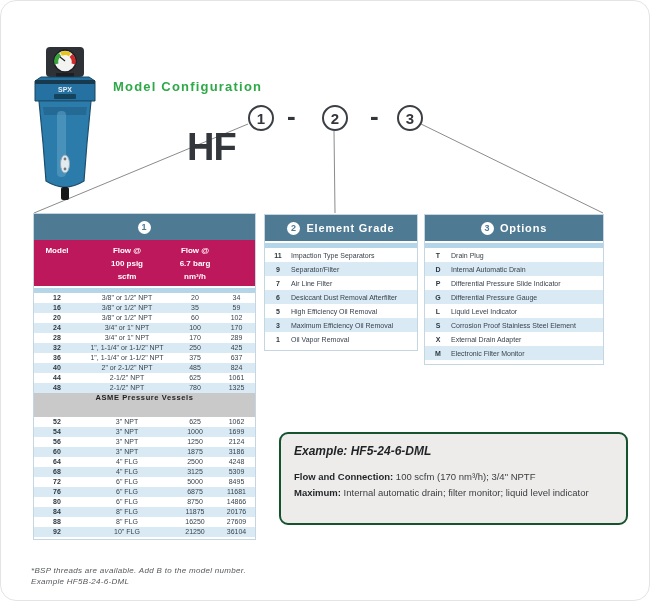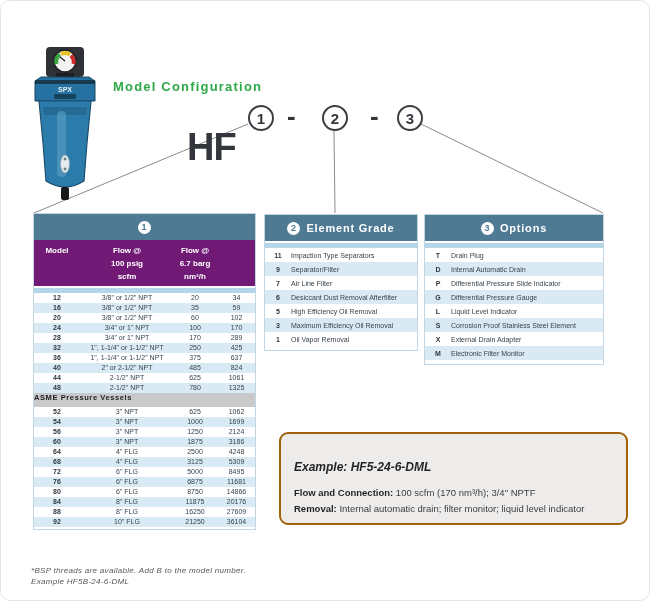--- a/index.html
+++ b/index.html
@@ -1,17 +1,17 @@
 <!DOCTYPE html>
 <html><head>
 <meta charset="utf-8">
 <style>
   html,body{margin:0;padding:0;background:#fff;}
   body{font-family:"Liberation Sans", sans-serif; -webkit-font-smoothing:antialiased;}
-  #page{position:relative;width:650px;height:601px;background:#fff;border:1px solid #e4e4e4;border-radius:10px;overflow:hidden;box-sizing:border-box;}
+  #page{position:relative;width:650px;height:601px;background:#fff;border:1px solid #e4e4e4;border-radius:16px;overflow:hidden;box-sizing:border-box;}
 
   
   #lines{position:absolute;left:0;top:0;width:650px;height:601px;pointer-events:none;}
 
   
   .green-title{position:absolute;left:112px;top:78px;font-size:13px;font-weight:bold;letter-spacing:1.2px;color:#2fa948;}
 
   
   .code-row{position:absolute;left:0;top:0;color:#33373c;}
   .hf{position:absolute;left:186px;top:93px;font-size:38px;font-weight:bold;letter-spacing:-1px;color:#33373c;margin-top:32px;}
@@ -25,44 +25,44 @@
   .tbl{position:absolute;background:#fff;border:1px solid #c3d6e2;box-sizing:border-box;}
   .tbl-title{background:#4e7a94;color:#fff;font-weight:bold;display:flex;align-items:center;justify-content:center;gap:6px;
              letter-spacing:0.8px;font-size:11px;height:26px;}
   .num-badge{display:inline-flex;width:13px;height:13px;background:#fff;color:#4e7a94;border-radius:50%;
              align-items:center;justify-content:center;font-size:9px;font-weight:bold;flex:0 0 auto;}
   .band{height:5px;background:#b5d6e8;margin-top:2px;}
 
   
   #housing{left:32px;top:212px;width:223px;}
   .h-cols{display:grid;grid-template-columns:46px 94px 42px 41px;}
-  .h-header{background:#701a75;color:#fff;font-size:8px;font-weight:bold;height:46px;padding-top:4px;box-sizing:border-box;}
+  .h-header{background:#be185d;color:#fff;font-size:8px;font-weight:bold;height:46px;padding-top:4px;box-sizing:border-box;}
   .h-header .cell{text-align:center;line-height:13px;white-space:pre-line;}
   .h-body{padding-bottom:2px;}
   .h-row{display:grid;grid-template-columns:46px 94px 42px 41px;height:10px;align-items:center;
          font-size:7px;color:#39434c;}
   .h-row span{text-align:center;line-height:10px;}
   .h-row .model{font-weight:bold;color:#2e3840;}
   .h-row.alt{background:#d9eaf5;}
-  .h-section{height:14px;background:#c9c9c9;color:#1f1f1f;font-weight:bold;font-size:7.5px;text-align:left;line-height:10px;letter-spacing:0.6px;}
+  .h-section{height:24px;background:#c9c9c9;color:#1f1f1f;font-weight:bold;font-size:7.5px;text-align:center;line-height:10px;letter-spacing:0.6px;}
 
   
   #grade{left:263px;top:213px;width:154px;padding-bottom:4px;}
   #options{left:423px;top:213px;width:180px;padding-bottom:4px;}
   .grade-row{display:flex;align-items:center;height:14px;font-size:7px;color:#39434c;}
   .grade-row.alt{background:#d9eaf5;}
   .grade-row .code{width:26px;text-align:center;font-weight:bold;color:#2e3840;flex:0 0 auto;}
   .grade-row .lbl{text-align:left;}
 
   
   .footnote{position:absolute;left:30px;top:524px;font-size:8px;font-style:italic;color:#55585c;line-height:11px;letter-spacing:0.3px;margin-top:40px;}
 
   
   .example{position:absolute;left:278px;top:431px;width:349px;height:93px;background:#eeeceа;background:#eeecea;
-           border:2px solid #a16207;border-radius:9px;box-sizing:border-box;padding:26px 13px;}
+           border:2px solid #14532d;border-radius:9px;box-sizing:border-box;padding:10px 13px;}
   .example .ex-title{font-size:12px;font-weight:bold;font-style:italic;color:#1f2326;}
   .example .ex-lines{margin-top:11px;}
   .example .ex-line{font-size:9.5px;color:#3a3d40;line-height:15.5px;}
   .example .ex-line b{color:#1f2326;}
 
   
   .product{position:absolute;left:28px;top:46px;width:72px;height:158px;}
 </style>
 </head>
 <body>
@@ -345,17 +345,17 @@
           <span class="code">M</span>
           <span class="lbl">Electronic Filter Monitor</span>
         </div>
       </div>
   </div>
 
   <div class="example">
     <div class="ex-title">Example: HF5-24-6-DML</div>
     <div class="ex-lines">
         <div class="ex-line"><b>Flow and Connection:</b><span> 100 scfm (170 nm³/h); 3/4" NPTF</span></div>
-        <div class="ex-line"><b>Removal:</b><span> Internal automatic drain; filter monitor; liquid level indicator</span></div>
+        <div class="ex-line"><b>Maximum:</b><span> Internal automatic drain; filter monitor; liquid level indicator</span></div>
       </div>
   </div>
 
 </div>
 
 </body></html>

